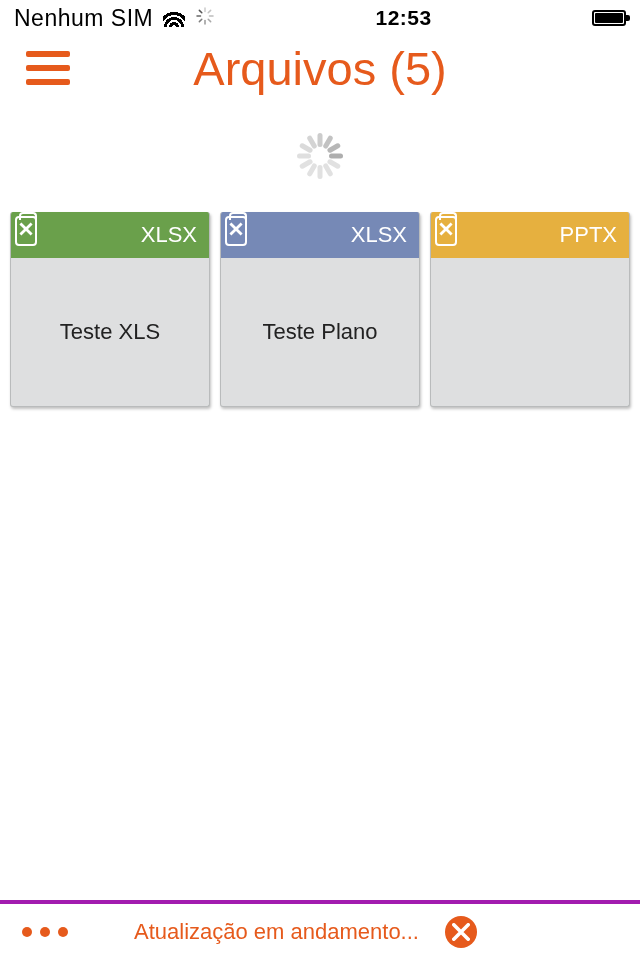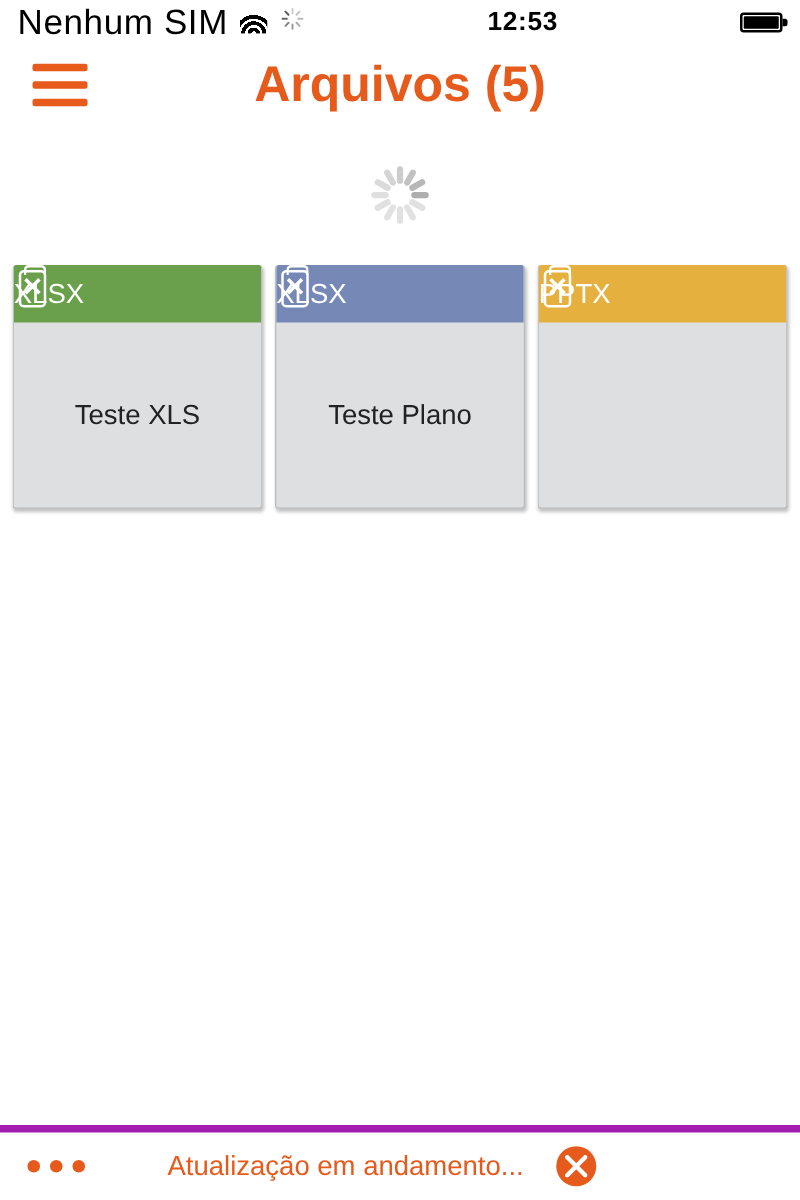--- a/index.html
+++ b/index.html
@@ -10,36 +10,36 @@
     --red:#EC3B24;
     --card-bg:#DEDFE0;
     --card-border:#B9BBBC;
   }
   *{box-sizing:border-box;font-family:-apple-system,Helvetica,Arial,sans-serif}
   html,body{margin:0;padding:0;width:640px;height:960px;background:#fff;position:relative;overflow:hidden}
 
   
   .statusbar{height:36px;display:flex;align-items:center;justify-content:space-between;padding:0 14px;font-size:20px;letter-spacing:.5px}
   .s-left,.s-right{display:flex;align-items:center;gap:10px}
-  .s-left span.carrier{font-size:28px}
+  .s-left span.carrier{font-size:23px}
   .wifi{position:relative;width:22px;height:18px}
   .wifi::before{content:"";position:absolute;left:0;bottom:0;width:22px;height:22px;
     background:
       radial-gradient(circle at 50% 100%,transparent 2px,#000 2px,#000 5px,transparent 5px,transparent 7px,#000 7px,#000 10px,transparent 10px,transparent 12px,#000 12px,#000 15px,transparent 15px) no-repeat;
     -webkit-mask:linear-gradient(to top,#000,#000);mask:linear-gradient(#000,#000)}
   .clock{font-weight:700;font-size:21px}
   .batt{width:34px;height:16px;border:2px solid #000;border-radius:3px;position:relative}
   .batt::after{content:"";position:absolute;right:-6px;top:3px;width:4px;height:6px;background:#000;border-radius:0 2px 2px 0}
   .batt::before{content:"";position:absolute;left:1px;top:1px;bottom:1px;right:1px;background:#000;border-radius:1px}
 
   
   .header{position:relative;height:64px;display:flex;align-items:center;justify-content:center}
   .hamburger{position:absolute;left:26px;top:50%;transform:translateY(-50%);display:flex;flex-direction:column;gap:8px;cursor:pointer}
   .hamburger span{width:44px;height:6px;background:var(--accent);border-radius:2px}
-  .title{color:var(--accent);font-size:40px;font-weight:700}
+  .title{color:var(--accent);font-size:47px;font-weight:400}
 
   
   .spin-wrap{height:112px;display:flex;align-items:center;justify-content:center}
   .segspin{width:46px;height:46px;position:relative}
   .segspin i{position:absolute;left:50%;top:50%;width:5px;height:14px;background:#aaa;border-radius:3px;transform-origin:50% -9px}
   .segspin i:nth-child(1){transform:translate(-50%,9px) rotate(0deg);opacity:.35}
   .segspin i:nth-child(2){transform:translate(-50%,9px) rotate(30deg);opacity:.35}
   .segspin i:nth-child(3){transform:translate(-50%,9px) rotate(60deg);opacity:.35}
   .segspin i:nth-child(4){transform:translate(-50%,9px) rotate(90deg);opacity:.38}
   .segspin i:nth-child(5){transform:translate(-50%,9px) rotate(120deg);opacity:.43}
@@ -48,29 +48,29 @@
   .segspin i:nth-child(8){transform:translate(-50%,9px) rotate(210deg);opacity:.72}
   .segspin i:nth-child(9){transform:translate(-50%,9px) rotate(240deg);opacity:.85}
   .segspin i:nth-child(10){transform:translate(-50%,9px) rotate(270deg);opacity:.95}
   .segspin i:nth-child(11){transform:translate(-50%,9px) rotate(300deg);opacity:.35}
   .segspin i:nth-child(12){transform:translate(-50%,9px) rotate(330deg);opacity:.35}
 
   
   .grid{display:grid;grid-template-columns:repeat(3,200px);gap:10px;padding:0 10px}
   .card{height:195px;border:1px solid var(--card-border);border-top:none;border-radius:3px;background:var(--card-bg);overflow:hidden;box-shadow:1px 2px 3px rgba(0,0,0,.25);position:relative;cursor:pointer}
   .card-hdr{height:46px;display:flex;align-items:center;color:#fff;font-size:22px;font-weight:500;padding-right:12px;justify-content:center;position:relative}
-  .card-hdr .ext{flex:1;text-align:left}
+  .card-hdr .ext{flex:1;text-align:right}
   .badge{position:absolute;left:4px;top:4px;width:22px;height:30px;border:2px solid #fff;border-radius:4px;display:flex;align-items:flex-start;justify-content:center}
   .badge::before{content:"";position:absolute;left:2px;top:-6px;width:14px;height:6px;border:2px solid #fff;border-bottom:none;border-radius:4px 4px 0 0}
   .badge svg{width:14px;height:14px;margin-top:4px}
   .card-body{height:calc(100% - 46px);display:flex;align-items:center;justify-content:center;text-align:right;font-size:22px;color:#222;padding:0 10px;line-height:1.3}
   .c-green{background:var(--green)} .c-blue{background:var(--blue)} .c-yellow{background:var(--yellow)} .c-red{background:var(--red)}
 
   
-  .footer{position:absolute;bottom:0;left:0;right:0;height:60px;border-top:6px solid #a21caf;display:flex;align-items:center;padding:0 22px;gap:20px;background:#fff}
+  .footer{position:absolute;bottom:0;left:0;right:0;height:60px;border-top:4px solid #a21caf;display:flex;align-items:center;padding:0 22px;gap:20px;background:#fff}
   .dots{display:flex;gap:8px;cursor:pointer}
   .dots span{width:10px;height:10px;border-radius:50%;background:var(--accent)}
   .footer-text{color:var(--accent);font-size:22px;flex:0 1 auto;margin-left:46px}
   .close-circle{width:32px;height:32px;border-radius:50%;background:var(--accent);display:flex;align-items:center;justify-content:center;cursor:pointer;margin-left:6px}
   .close-circle svg{width:18px;height:18px}
 </style>
 </head>
 <body>
 
 <div class="statusbar">

